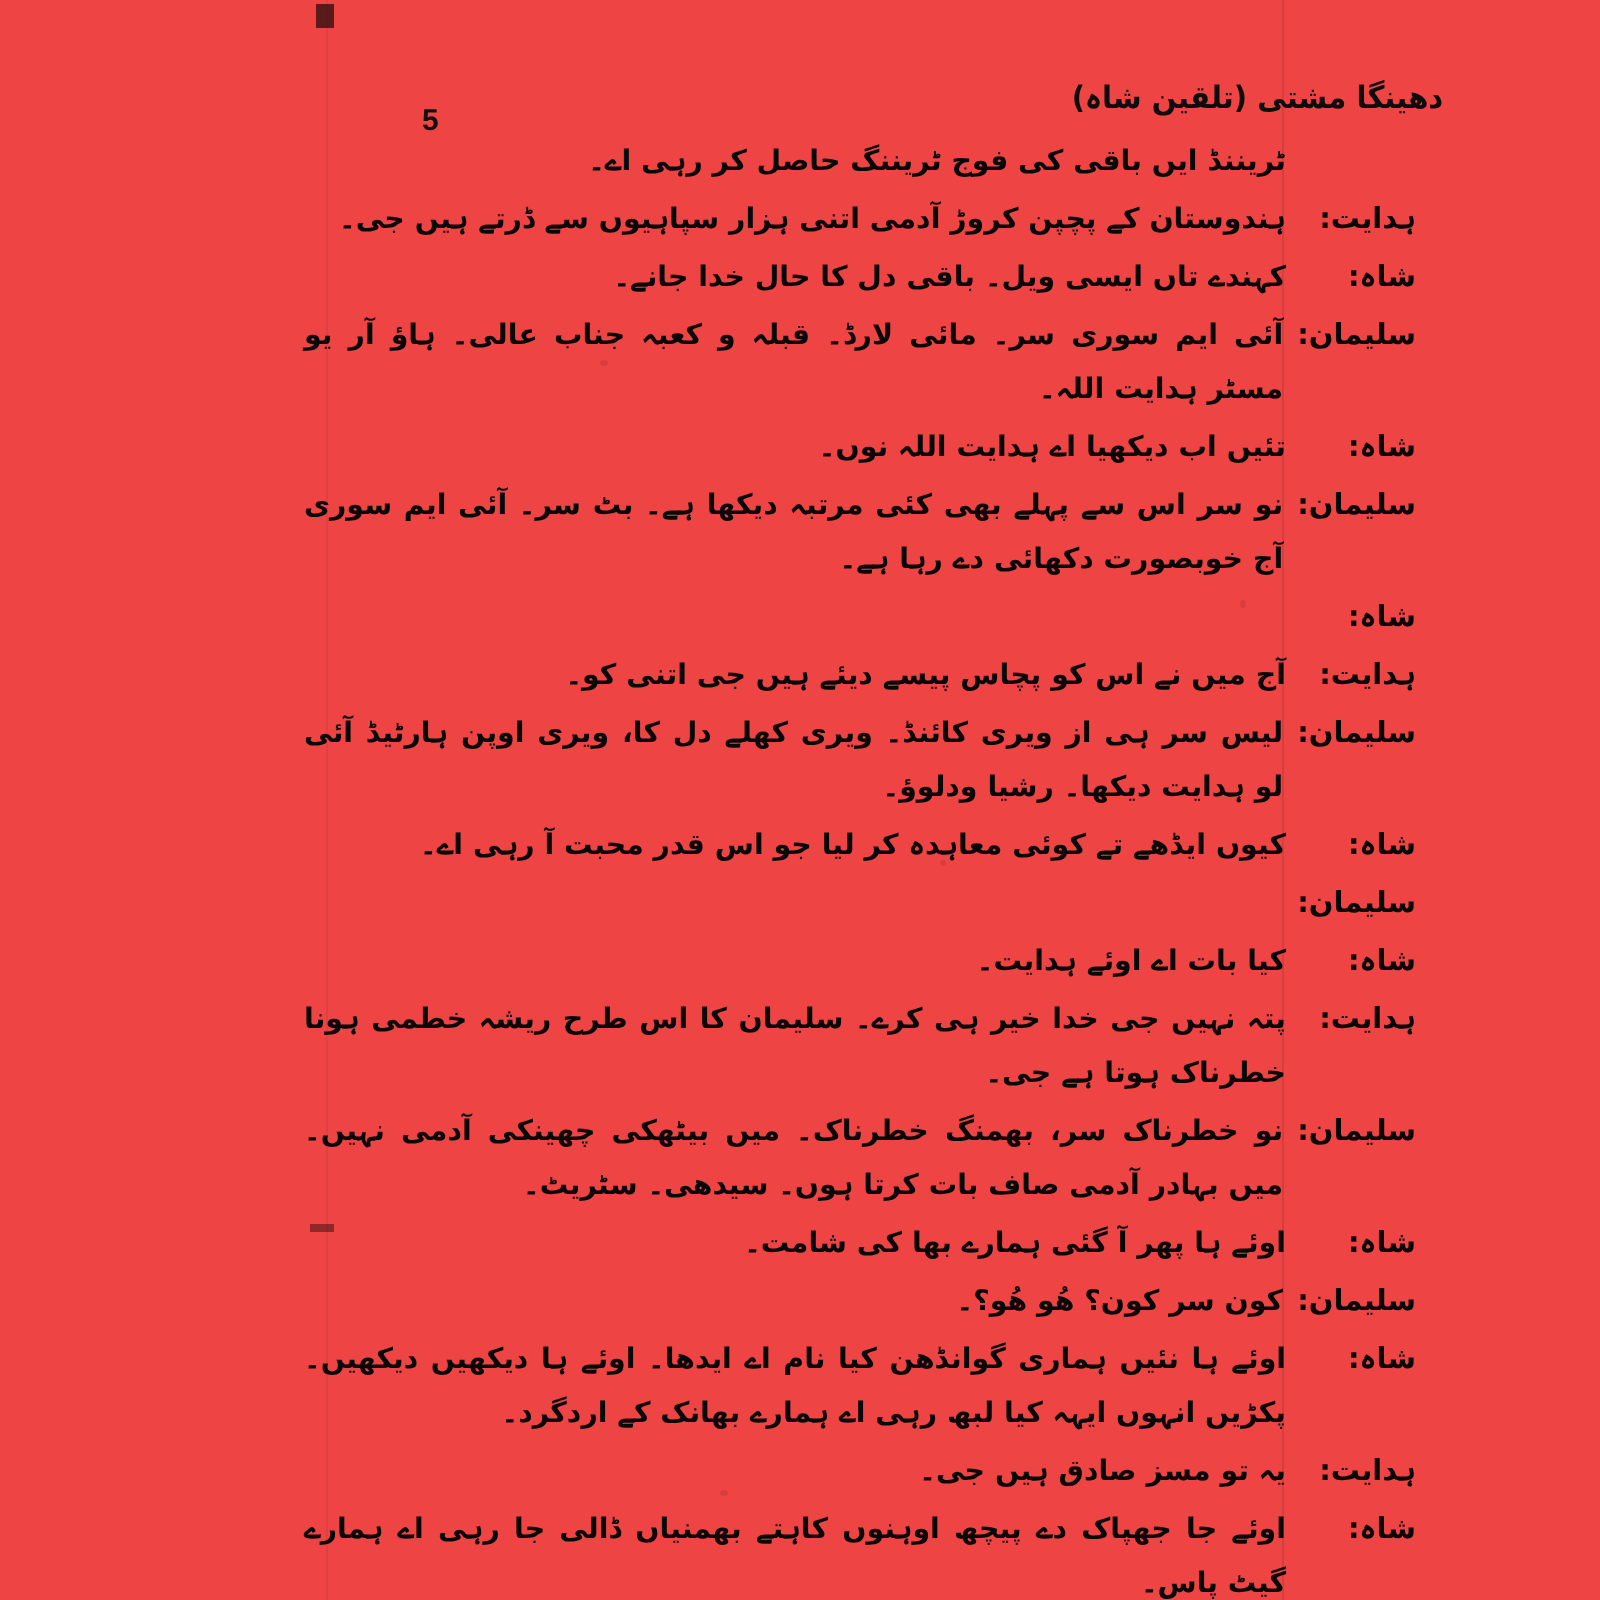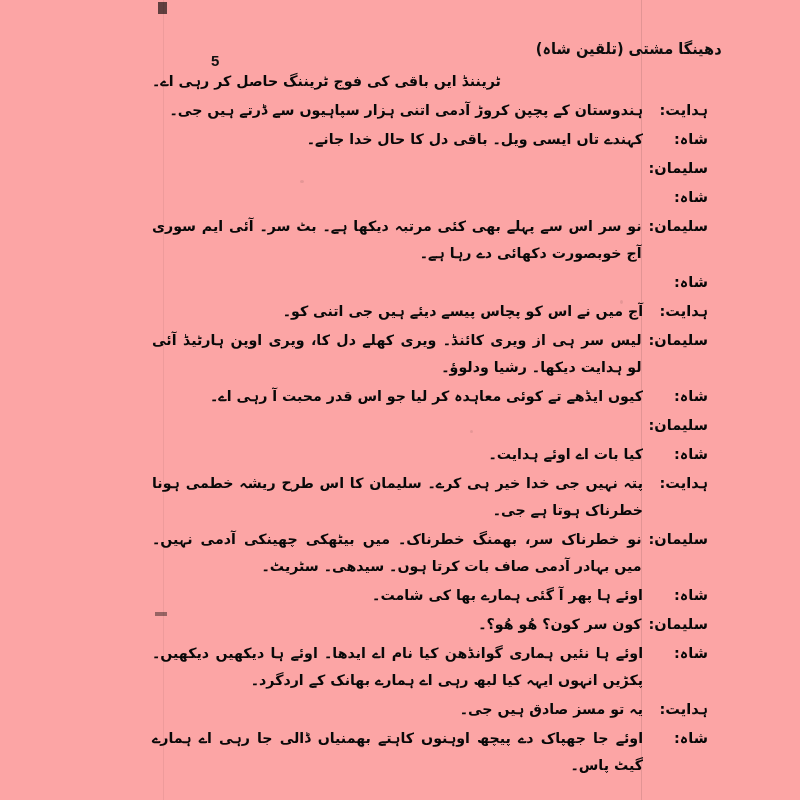--- a/index.html
+++ b/index.html
@@ -6,21 +6,21 @@
   html, body {
     margin: 0;
     padding: 0;
     background: #ffffff;
   }
 
   .page {
     position: relative;
     width: 800px;
     height: 800px;
-    background: #fca5a5;
+    background: #ef4444;
     overflow: hidden;
     font-family: "DejaVu Sans", "Liberation Sans", sans-serif;
     color: #0d0d0d;
   }
 
   
   .scan-line-left {
     position: absolute;
     left: 163px;
     top: 0;
@@ -123,21 +123,21 @@
     text-justify: inter-word;
   }
 
   
   .entry.headless .speaker {
     min-width: 58px;
   }
 
   
   .entry.orphan .speech {
-    text-align: left;
+    text-align: right;
   }
 
   
   .body-col {
     filter: contrast(1.04);
   }
 </style>
 </head>
 <body>
 
@@ -165,23 +165,25 @@
       <div class="entry">
         <div class="speaker">ہدایت:</div>
         <div class="speech">ہندوستان کے پچپن کروڑ آدمی اتنی ہزار سپاہیوں سے ڈرتے ہیں جی۔</div>
       </div>
       <div class="entry">
         <div class="speaker">شاہ:</div>
         <div class="speech">کہندے تاں ایسی ویل۔ باقی دل کا حال خدا جانے۔</div>
       </div>
       <div class="entry">
         <div class="speaker">سلیمان:</div>
-      </div>
-      <div class="entry">
-        <div class="speaker">شاہ:</div>
+        <div class="speech">آئی ایم سوری سر۔ مائی لارڈ۔ قبلہ و کعبہ جناب عالی۔ ہاؤ آر یو مسٹر ہدایت اللہ۔</div>
+      </div>
+      <div class="entry">
+        <div class="speaker">شاہ:</div>
+        <div class="speech">تئیں اب دیکھیا اے ہدایت اللہ نوں۔</div>
       </div>
       <div class="entry">
         <div class="speaker">سلیمان:</div>
         <div class="speech">نو سر اس سے پہلے بھی کئی مرتبہ دیکھا ہے۔ بٹ سر۔ آئی ایم سوری آج خوبصورت دکھائی دے رہا ہے۔</div>
       </div>
       <div class="entry">
         <div class="speaker">شاہ:</div>
       </div>
       <div class="entry">
         <div class="speaker">ہدایت:</div>

